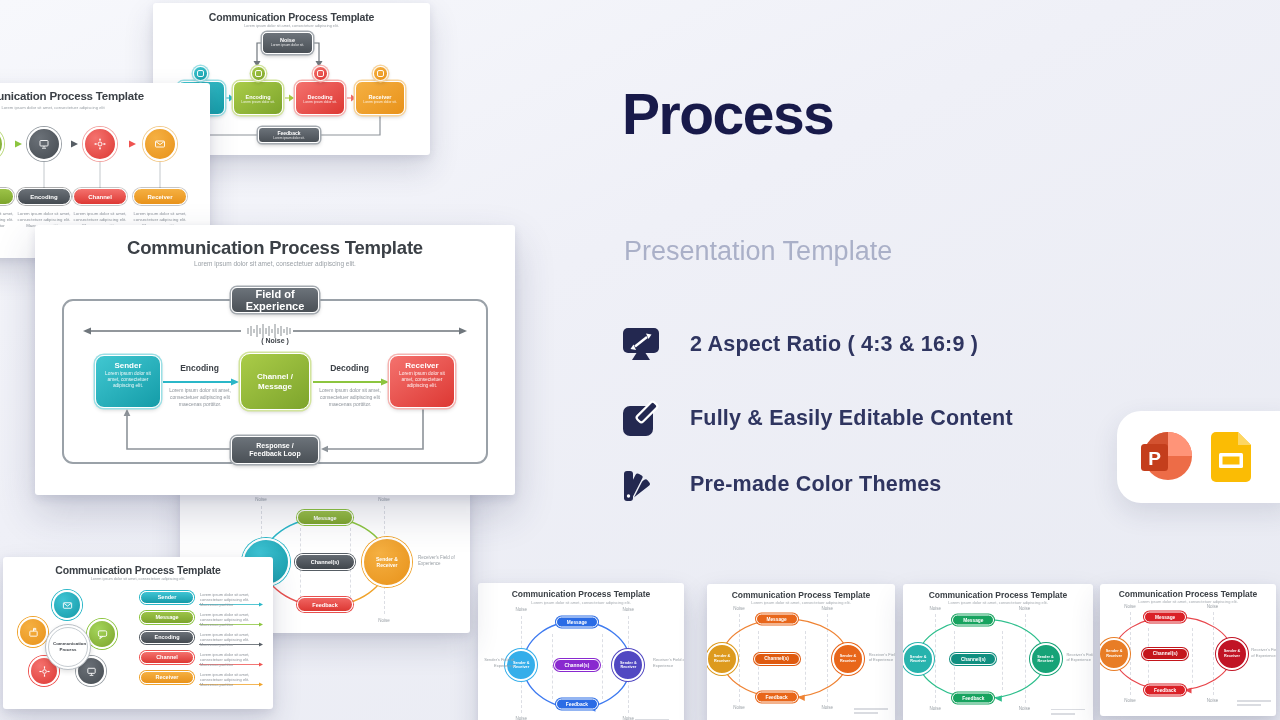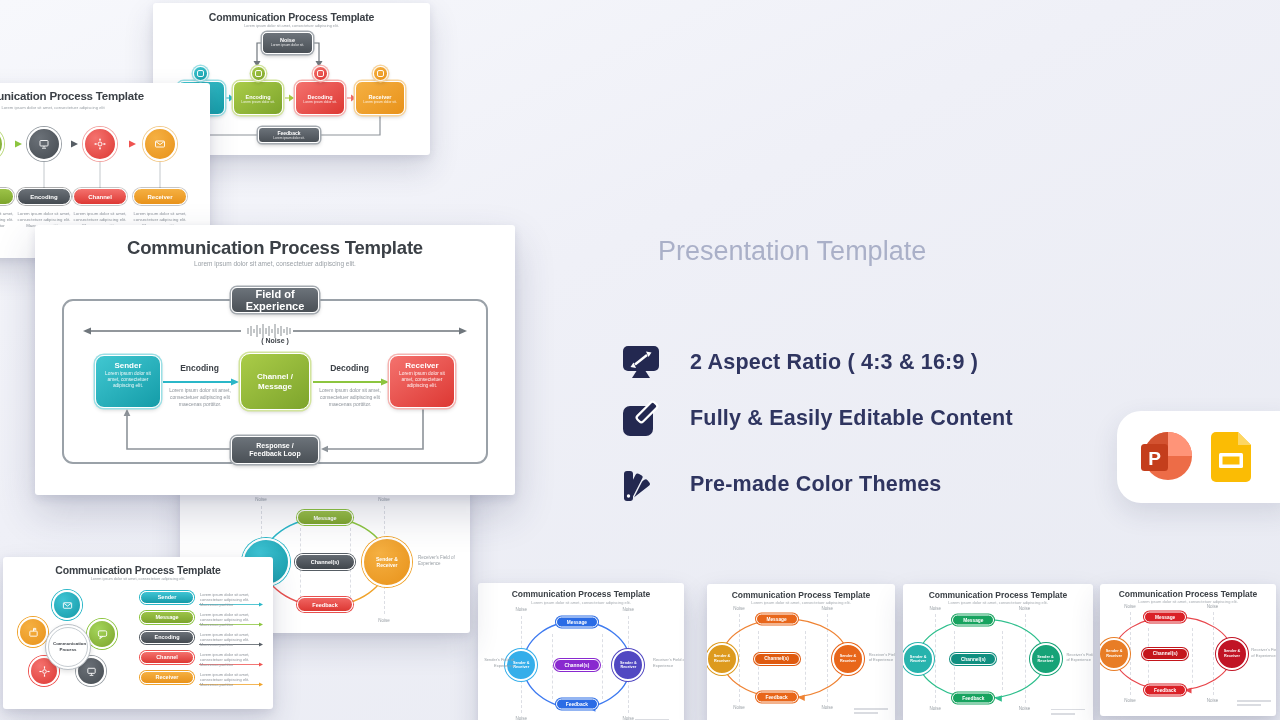--- a/index.html
+++ b/index.html
@@ -46,21 +46,21 @@
   .cyc .c-l{background:var(--lc);box-shadow:0 0 0 1px var(--lc);}
   .cyc .c-r{background:var(--rc);box-shadow:0 0 0 1px var(--rc);}
   .cyc .note{position:absolute;font-size:4px;line-height:1.3;color:#9aa0a6;}
   .cyc svg.arc{position:absolute;left:0;top:0;width:100%;height:100%;}
   
   .cyc.cyc-wide .nx1{left:21%;} .cyc.cyc-wide .nx2{left:73%;}
   .cyc.cyc-narrow .nx1{left:17%;} .cyc.cyc-narrow .nx2{left:64%;}
   
   .hero-title{position:absolute;left:622px;top:76px;font-size:57px;line-height:77px;font-weight:800;
     letter-spacing:-1.5px;color:#181a4a;}
-  .hero-sub{position:absolute;left:658px;top:236px;font-size:27px;color:#aab0c8;font-weight:500;}
+  .hero-sub{position:absolute;left:624px;top:236px;font-size:27px;color:#aab0c8;font-weight:500;}
   .feat{position:absolute;left:622px;display:flex;align-items:center;gap:30px;}
   .feat .ftxt{font-size:21.5px;font-weight:600;color:#2f3560;letter-spacing:.2px;}
   .fmt-card{position:absolute;left:1117px;top:411px;width:173px;height:92px;background:#fff;
     border-radius:24px 0 0 24px;box-shadow:0 10px 26px rgba(50,55,95,.13);display:flex;align-items:center;gap:18px;padding-left:22px;box-sizing:border-box;}
 </style>
 </head>
 <body>
 
 <div class="page">
 
@@ -462,24 +462,25 @@
       </div>
     <div class="circ c-r" style="left:75%;top:53%;">
         <span style="width:22px;">Sender &amp; Receiver</span>
       </div>
     <div class="note" style="left:86%;top:48%;width:30px;">Receiver's Field of Experience</div>
     <div class="wm" style="left:78%;top:88%;width:34px;"></div>
     <div class="wm" style="left:78%;top:91%;width:24px;"></div>
   </div>
 
   <div class="hero-title">
+    <div>Process</div>
   </div>
   <div class="hero-sub">Presentation Template</div>
 
-  <div class="feat" style="top:343px;">
+  <div class="feat" style="top:325px;">
     <svg width="38" height="38" viewBox="0 0 38 38">
       <rect x="1" y="3" width="36" height="25" rx="5" fill="#232850"></rect>
       <path d="M13,21.5 L25,12" stroke="#fff" stroke-width="2.4"></path>
       <polygon points="24,8.5 29.5,9.5 26.5,14" fill="#fff"></polygon>
       <polygon points="14,25 8.5,24 11.5,19.5" fill="#fff"></polygon>
       <path d="M14.5,28 h9 l4.5,7 h-18 z" fill="#232850"></path>
     </svg>
     <span class="ftxt">2 Aspect Ratio ( 4:3 &amp; 16:9 )</span>
   </div>
   <div class="feat" style="top:399px;">

